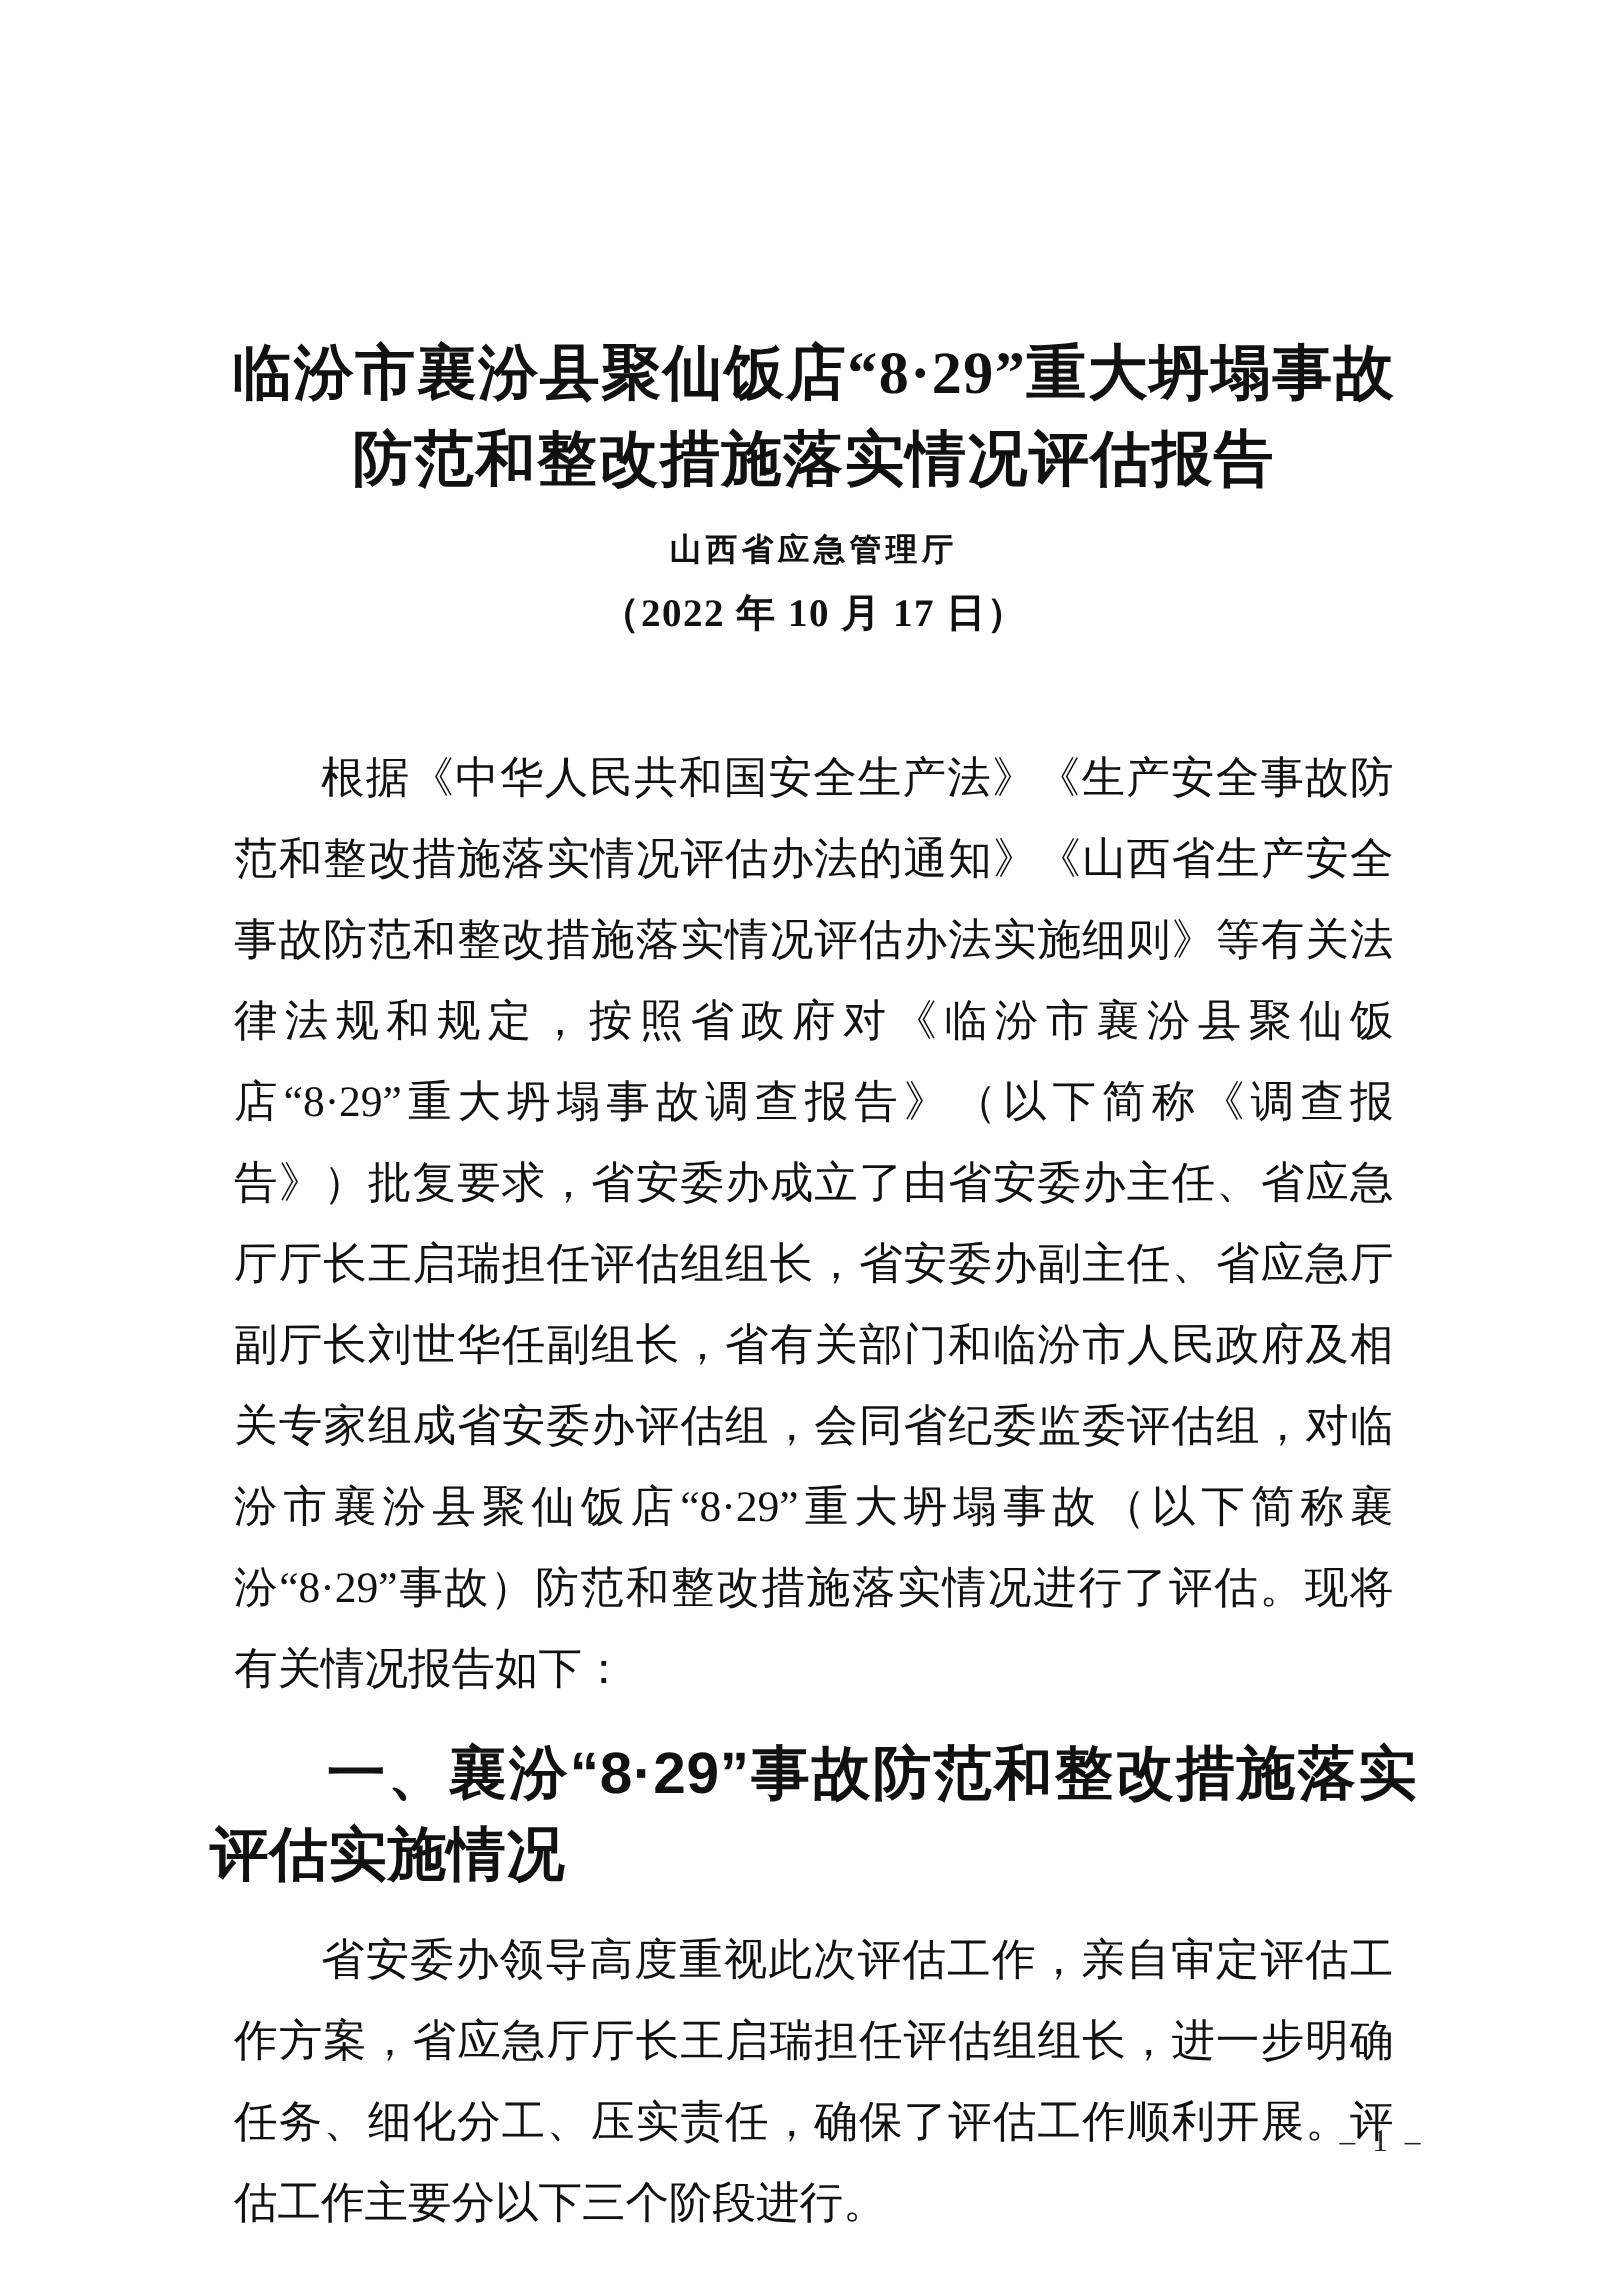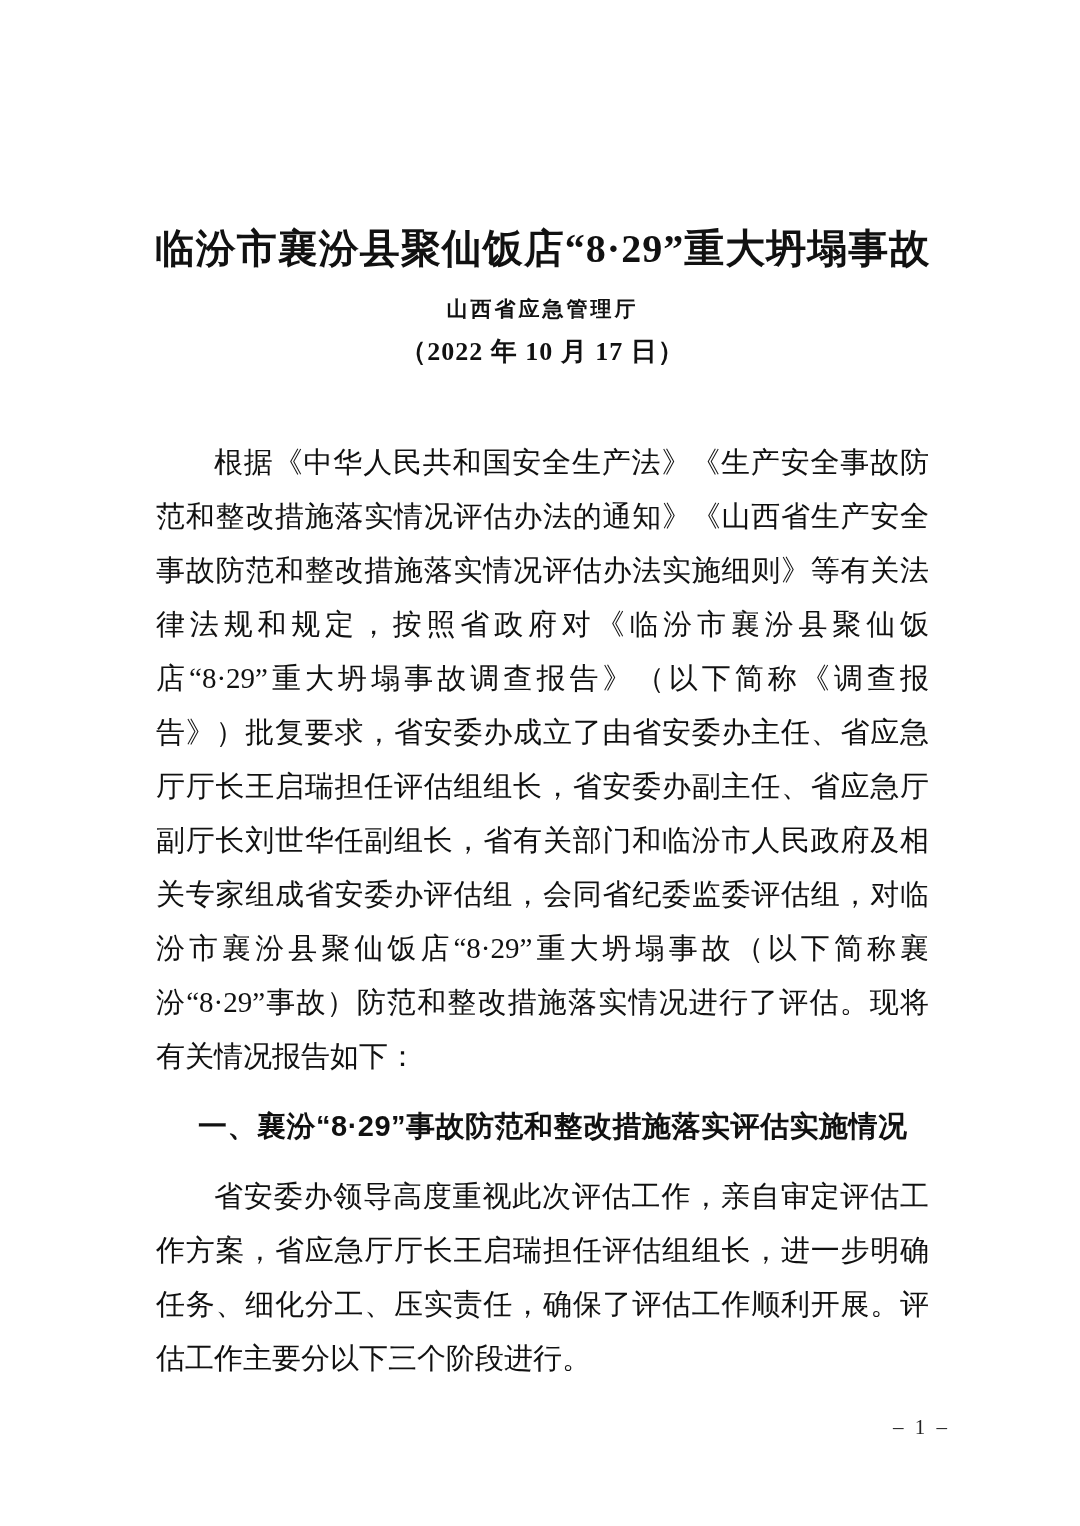--- a/index.html
+++ b/index.html
@@ -56,40 +56,41 @@
   }
   .para {
     margin: 16px;
     text-indent: 2em;
   }
   .section-heading {
     margin: 0;
     text-indent: 2em;
     font-weight: 700;
     font-family: "Liberation Sans", "DejaVu Sans", sans-serif;
-    font-size: 29px;
+    font-size: 39px;
     line-height: 54px;
     letter-spacing: 0.5px;
   }
   .page-number {
     position: absolute;
     right: 130px;
     bottom: 86px;
     font-size: 21px;
     letter-spacing: 3px;
     color: #222222;
   }
 </style>
 </head>
 <body>
 
 <div class="page">
 
   <h1 class="doc-title">
     <span class="title-line">临汾市襄汾县聚仙饭店“8·29”重大坍塌事故</span>
+    <span class="title-line">防范和整改措施落实情况评估报告</span>
   </h1>
 
   <div class="agency">山西省应急管理厅</div>
 
   <div class="doc-date">（2022 年 10 月 17 日）</div>
 
   <div class="body-text">
     <p class="para">根据《中华人民共和国安全生产法》《生产安全事故防范和整改措施落实情况评估办法的通知》《山西省生产安全事故防范和整改措施落实情况评估办法实施细则》等有关法律法规和规定，按照省政府对《临汾市襄汾县聚仙饭店“8·29”重大坍塌事故调查报告》（以下简称《调查报告》）批复要求，省安委办成立了由省安委办主任、省应急厅厅长王启瑞担任评估组组长，省安委办副主任、省应急厅副厅长刘世华任副组长，省有关部门和临汾市人民政府及相关专家组成省安委办评估组，会同省纪委监委评估组，对临汾市襄汾县聚仙饭店“8·29”重大坍塌事故（以下简称襄汾“8·29”事故）防范和整改措施落实情况进行了评估。现将有关情况报告如下：</p>
     <p class="section-heading">一、襄汾“8·29”事故防范和整改措施落实评估实施情况</p>
     <p class="para">省安委办领导高度重视此次评估工作，亲自审定评估工作方案，省应急厅厅长王启瑞担任评估组组长，进一步明确任务、细化分工、压实责任，确保了评估工作顺利开展。评估工作主要分以下三个阶段进行。</p>

